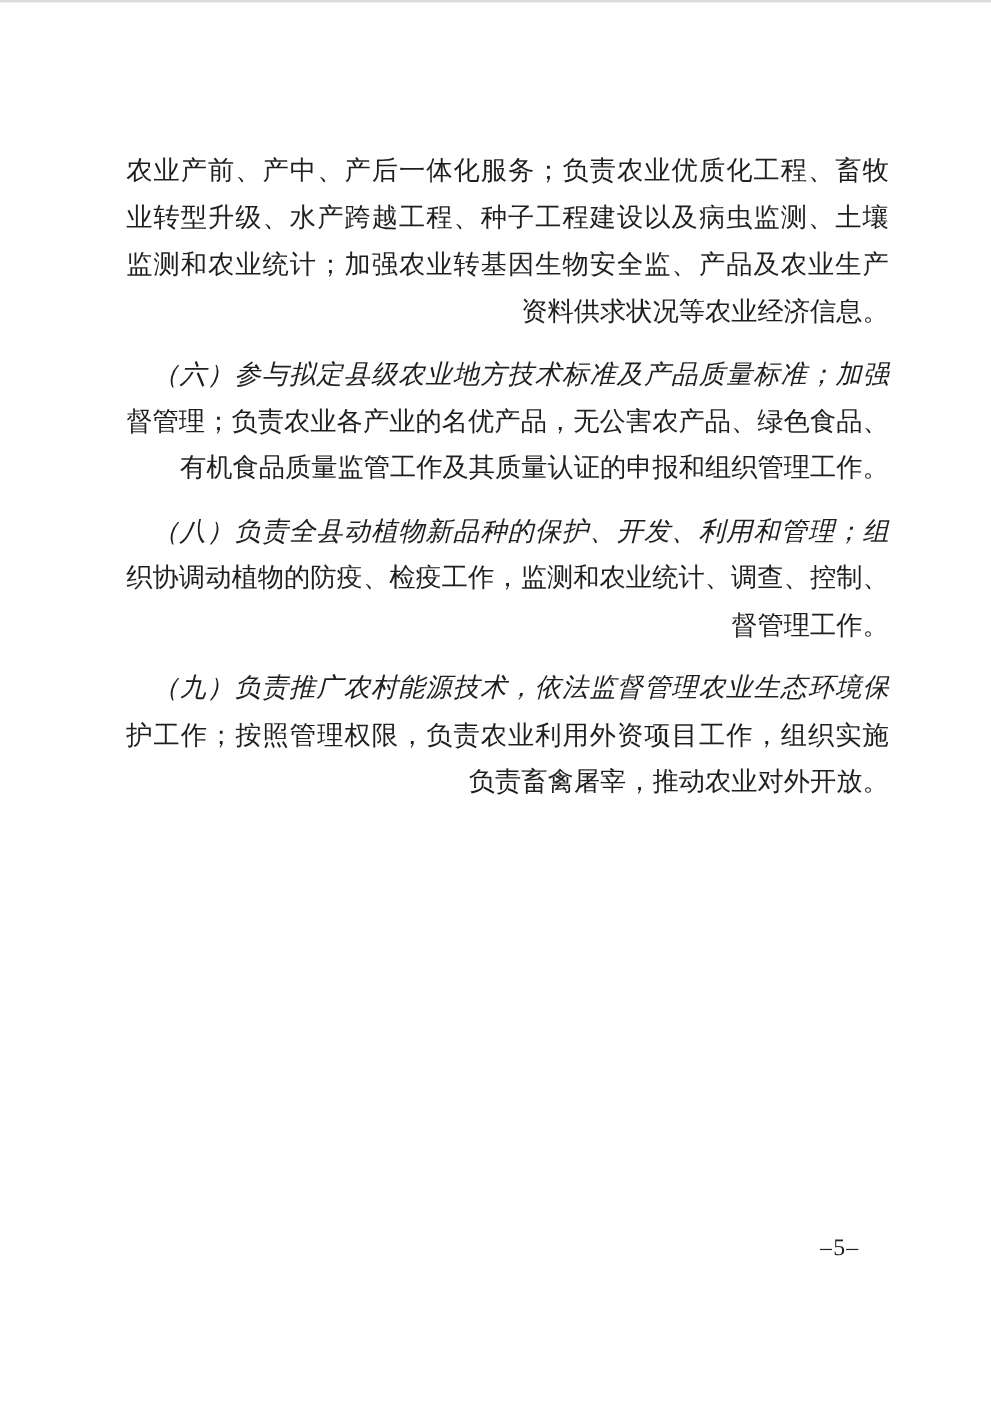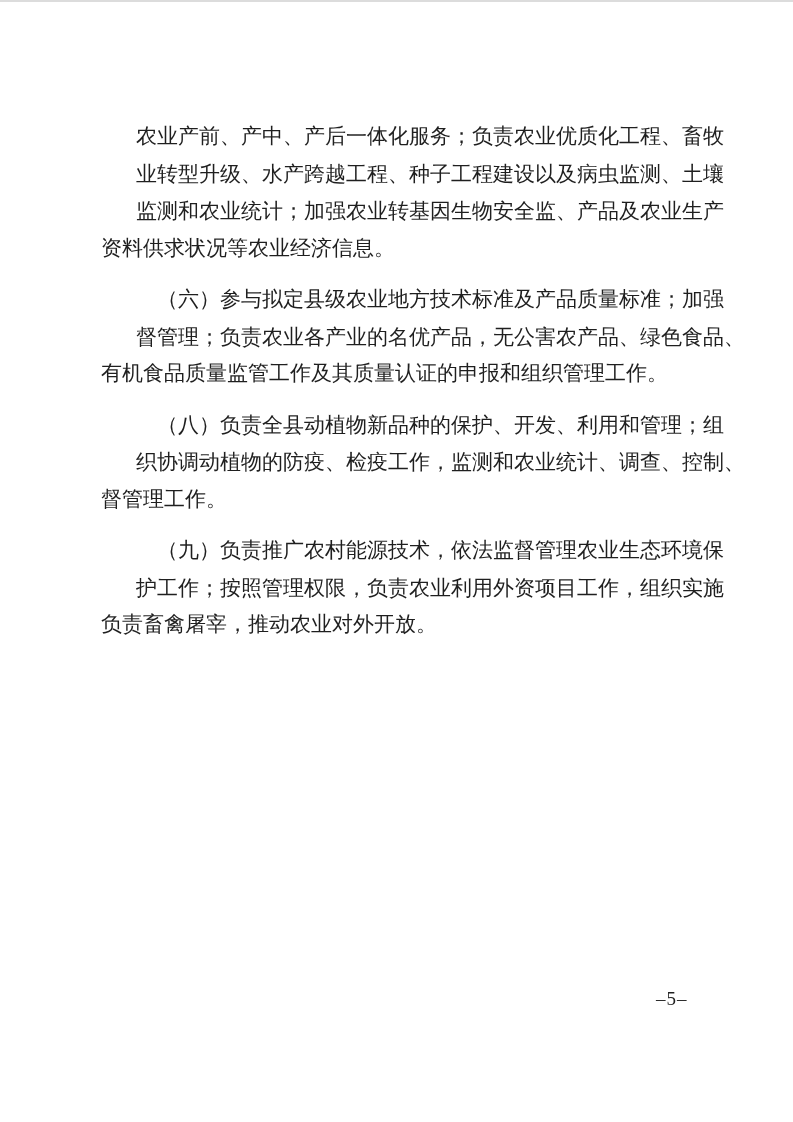--- a/index.html
+++ b/index.html
@@ -36,30 +36,29 @@
   .line {
     font-size: 21px;
     line-height: 37.5px;
     white-space: nowrap;
     overflow: visible;
   }
   
   .line.fill {
     text-align: justify;
     text-align-last: justify;
-    margin-left: 35px;
   }
   
   .line.last {
-    text-align: left;
-    font-family: Liberation Mono, monospace;
+    text-align: right;
   }
   
   .line.indent {
     padding-left: 21px;
+    font-style: italic;
   }
   .page-number {
     position: absolute;
     top: 988px;
     left: 656px;
     font-size: 19px;
     letter-spacing: 1px;
     color: #1f1f1f;
   }
 </style>

